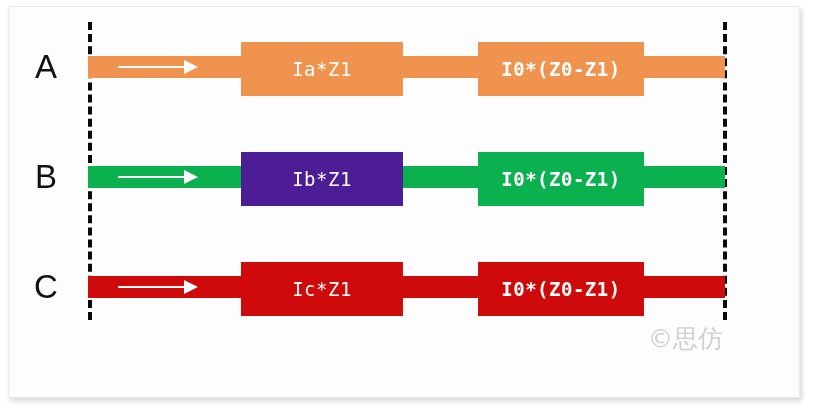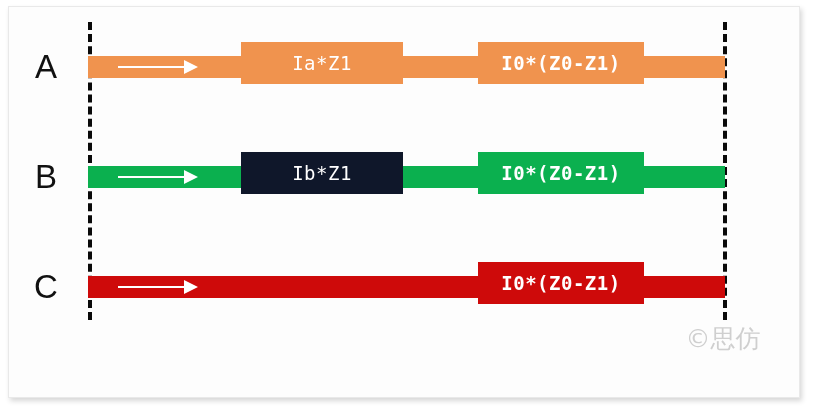--- a/index.html
+++ b/index.html
@@ -75,21 +75,21 @@
     left: 88px;
     width: 637px;
     top: 17px;
     height: 22px;
   }
 
   
   .block {
     position: absolute;
     top: 3px;
-    height: 42px;
+    height: 54px;
     display: flex;
     align-items: center;
     justify-content: center;
     color: #ffffff;
     font-family: "DejaVu Sans Mono", monospace;
     font-size: 19px;
     letter-spacing: 0.5px;
     white-space: nowrap;
   }
   .block-1 { left: 241px; width: 162px; }
@@ -121,21 +121,20 @@
     border-bottom: 7px solid transparent;
     border-left: 14px solid #ffffff;
   }
 
   
   .watermark {
     position: absolute;
     left: 648px;
     top: 322px;
     width: 150px;
-    text-align: center;
     color: #cfcfcf;
     font-family: "DejaVu Sans", sans-serif;
     font-size: 25px;
     line-height: 34px;
     user-select: none;
   }
   .watermark div { white-space: nowrap; }
 </style>
 </head>
 <body>
@@ -160,35 +159,36 @@
       <div class="arrow-shaft"></div>
       <div class="arrow-head"></div>
     </div>
   </div>
 
   <div class="phase-row" id="row-b">
     <div class="phase-label">B</div>
 
     <div class="conductor" id="cond-b" style="background: rgb(11, 176, 79);"></div>
 
-    <div class="block block-1" id="b-block-1" style="background: #0f172a;">Ib*Z1</div>
+    <div class="block block-1" id="b-block-1" style="background: #4c1d95;">Ib*Z1</div>
 
     <div class="block block-2" id="b-block-2" style="background: rgb(11, 176, 79);">I0*(Z0-Z1)</div>
 
     <div class="arrow">
       <div class="arrow-shaft"></div>
       <div class="arrow-head"></div>
     </div>
   </div>
 
   <div class="phase-row" id="row-c">
     <div class="phase-label">C</div>
 
     <div class="conductor" id="cond-c" style="background: rgb(206, 10, 10);"></div>
 
+    <div class="block block-1" id="c-block-1" style="background: rgb(206, 10, 10);">Ic*Z1</div>
 
     <div class="block block-2" id="c-block-2" style="background: rgb(206, 10, 10);">I0*(Z0-Z1)</div>
 
     <div class="arrow">
       <div class="arrow-shaft"></div>
       <div class="arrow-head"></div>
     </div>
   </div>
 
   <div class="watermark">

